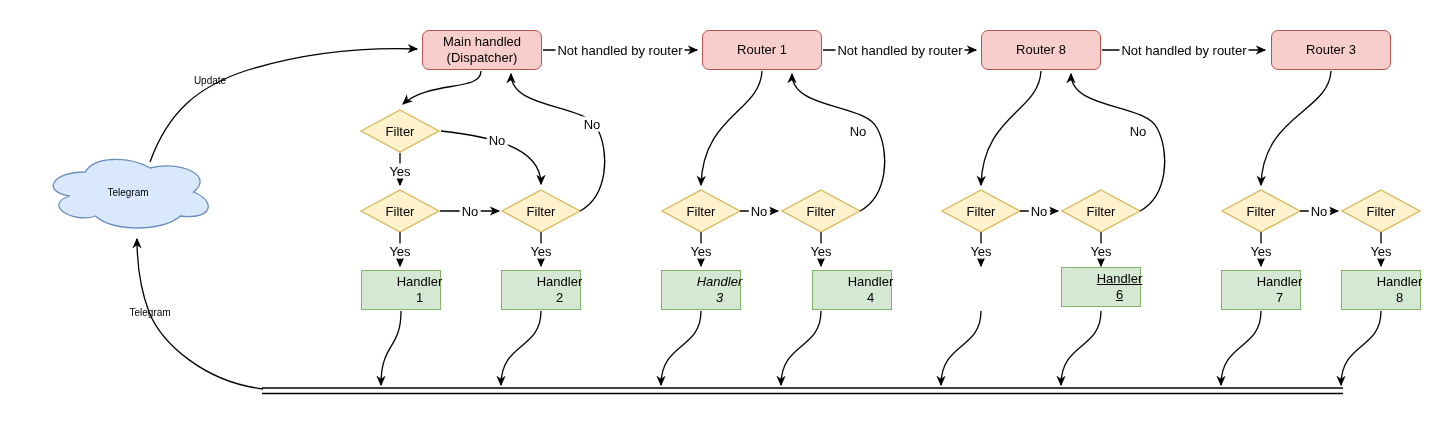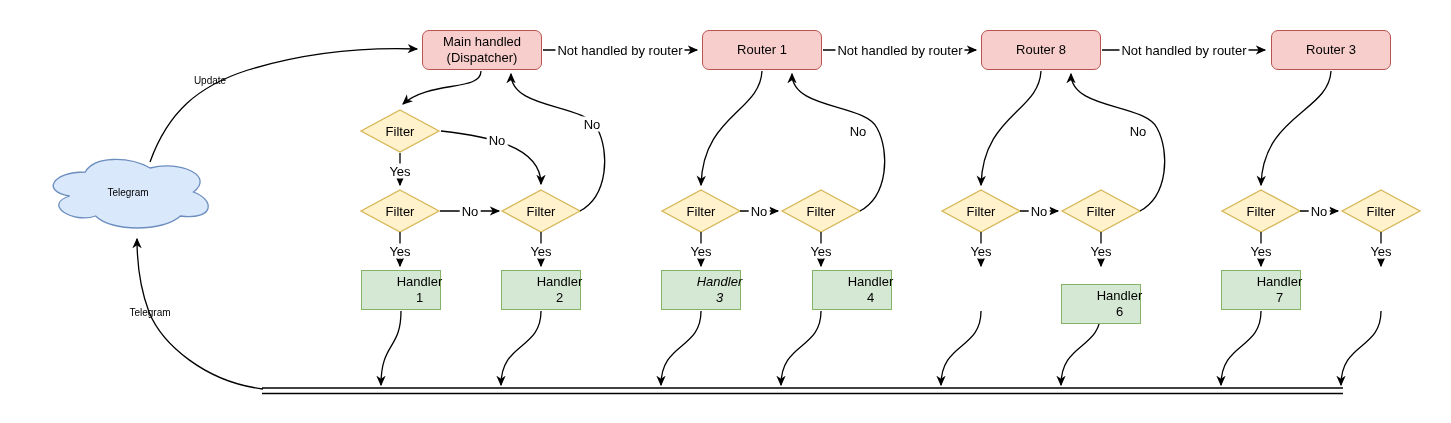--- a/index.html
+++ b/index.html
@@ -105,22 +105,23 @@
     </div>
   </div>
   <div class="node router" style="left:702px; top:30px;">Router 1</div>
   <div class="node router" style="left:981px; top:30px;">Router 8</div>
   <div class="node router" style="left:1271px; top:30px;">Router 3</div>
 
   <div class="node handler" style="left:361px; top:270px;">Handler 1</div>
   <div class="node handler" style="left:501px; top:270px;">Handler 2</div>
   <div class="node handler" style="left:661px; top:270px;font-style:italic;">Handler 3</div>
   <div class="node handler" style="left:781px; top:270px;margin-left:31px;">Handler 4</div>
-  <div class="node handler" style="left:1061px; top:284px;">Handler 6</div>
+  <div class="node handler" style="left:1061px; top:267px;text-decoration:underline;">Handler 6</div>
   <div class="node handler" style="left:1221px; top:270px;">Handler 7</div>
+  <div class="node handler" style="left:1341px; top:270px;">Handler 8</div>
 
   <div class="plain-label" style="left:128px; top:192px;">Telegram</div>
 
   <div class="shape-label" style="left:400px; top:131px;">Filter</div>
   <div class="shape-label" style="left:400px; top:211px;">Filter</div>
   <div class="shape-label" style="left:541px; top:211px;">Filter</div>
   <div class="shape-label" style="left:701px; top:211px;">Filter</div>
   <div class="shape-label" style="left:821px; top:211px;">Filter</div>
   <div class="shape-label" style="left:981px; top:211px;">Filter</div>
   <div class="shape-label" style="left:1101px; top:211px;">Filter</div>

